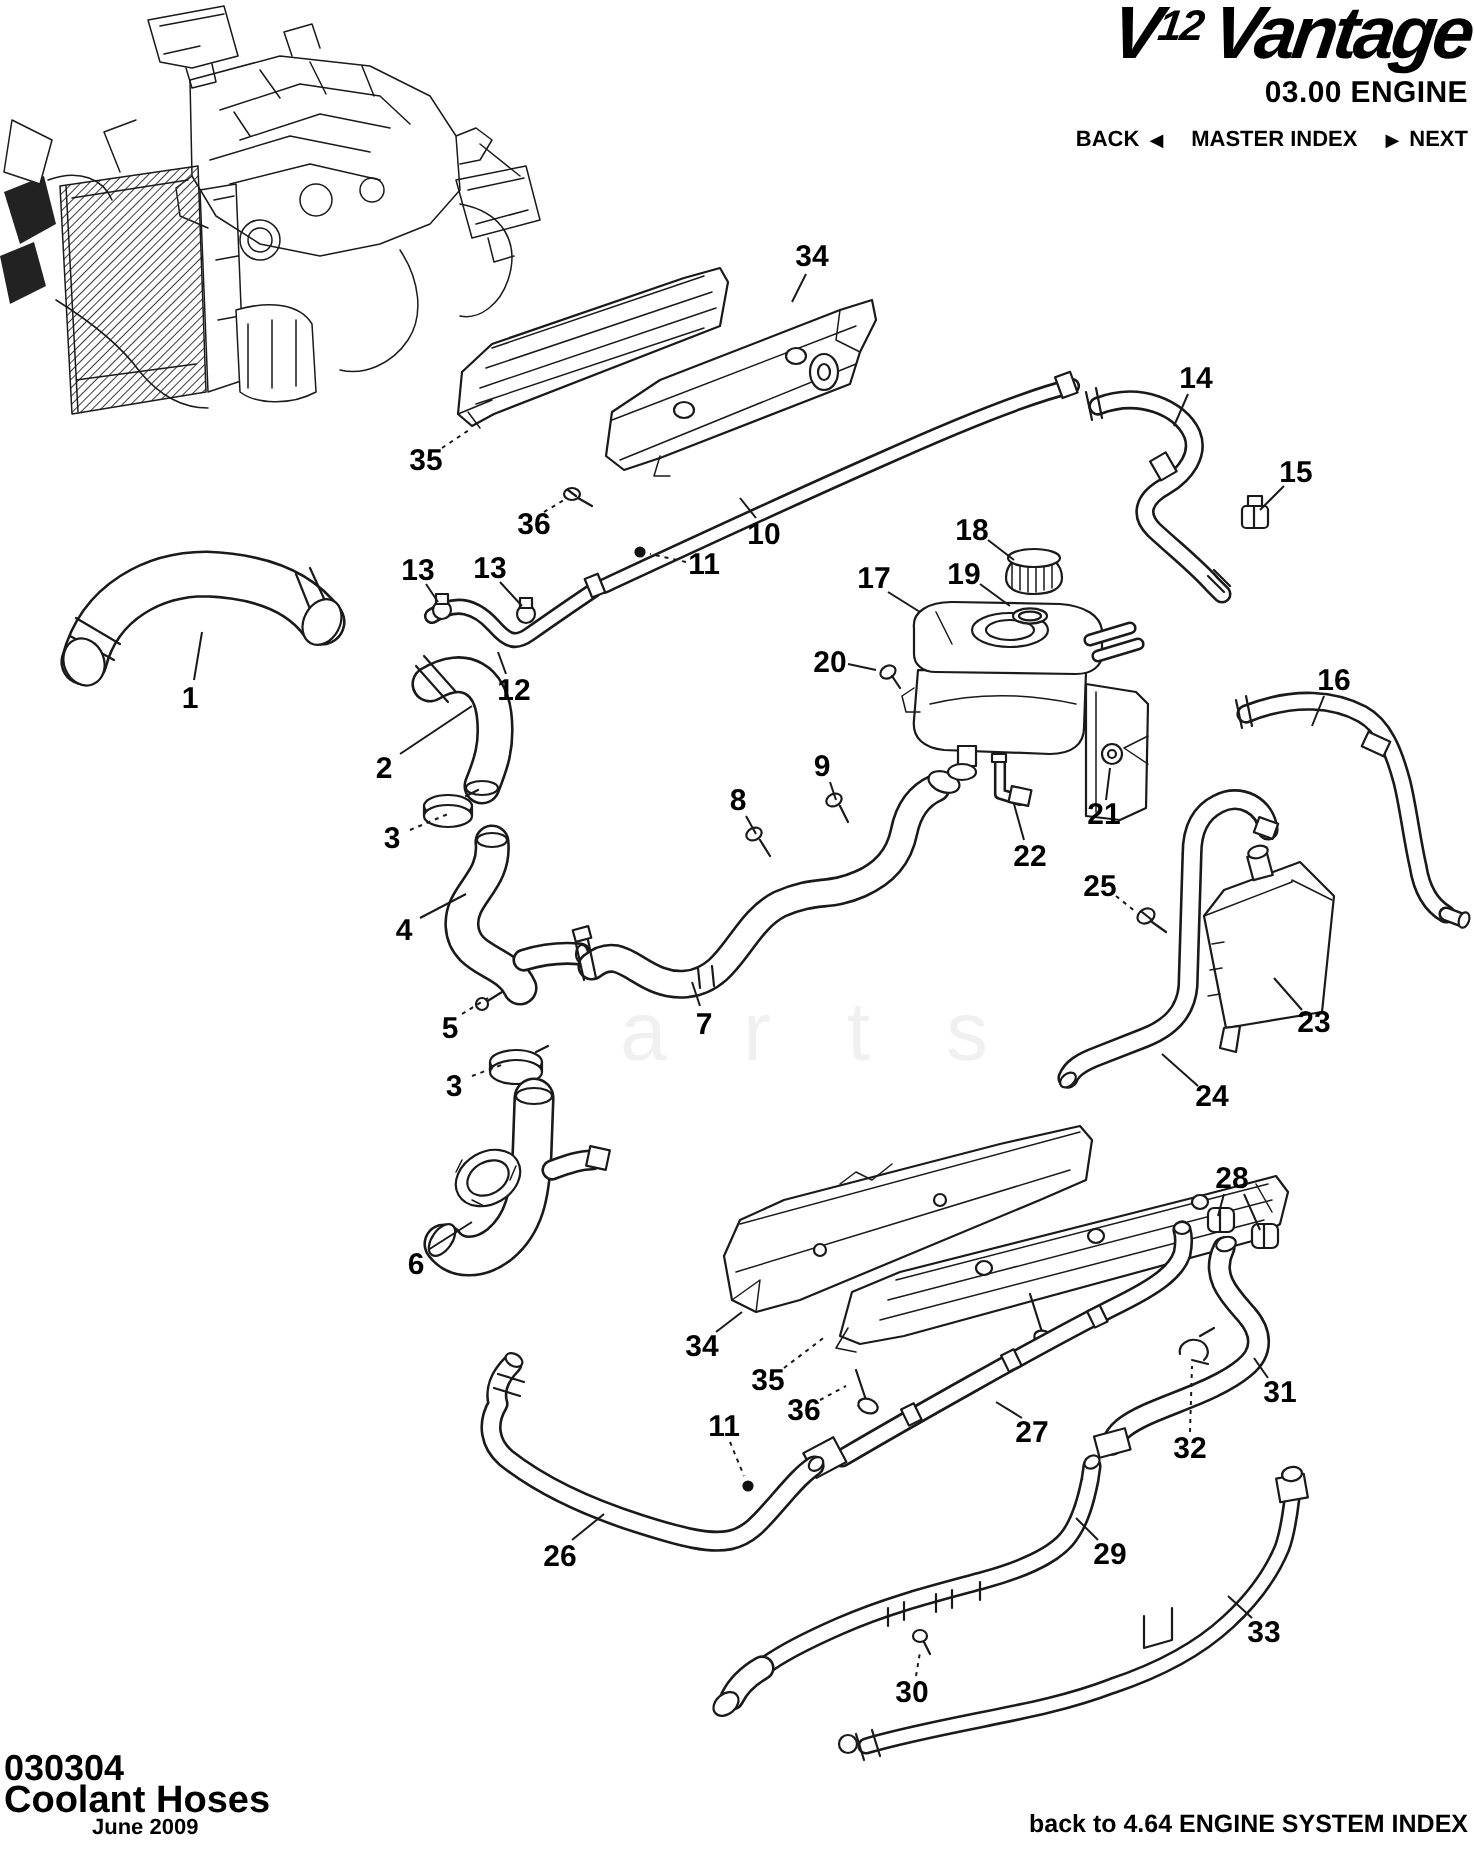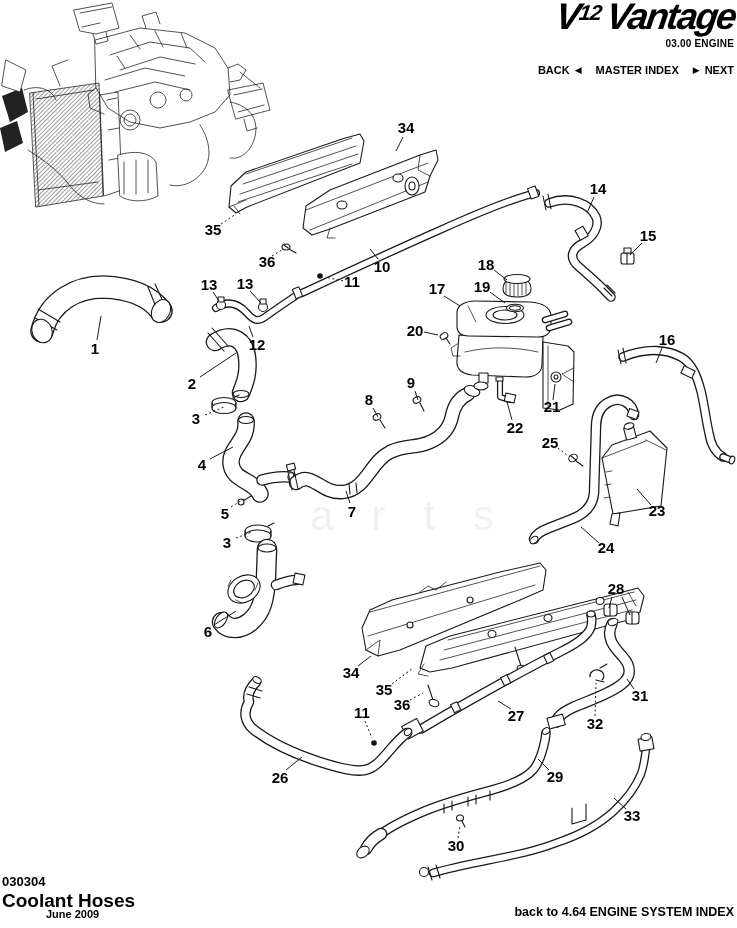--- a/index.html
+++ b/index.html
@@ -3,26 +3,26 @@
 <meta charset="utf-8">
 <style>
   html,body{margin:0;padding:0;background:#fff;}
   .page{position:relative;width:737px;height:928px;background:#fff;overflow:hidden;
         font-family:"Liberation Sans","DejaVu Sans",sans-serif;color:#000;}
   .abs{position:absolute;}
   
   .logo{right:2px;top:-4px;font-style:italic;font-weight:700;font-size:37px;
         letter-spacing:-2px;transform:skewX(-8deg);white-space:nowrap;}
   .logo-num{font-size:0.58em;position:relative;top:-9px;letter-spacing:-1px;margin-right:6px;}
-  .section{right:3px;top:38px;font-weight:700;font-size:10px;letter-spacing:0.2px;}
+  .section{right:3px;top:38px;font-weight:700;font-size:15px;letter-spacing:0.2px;}
   .nav{right:3px;top:64px;font-weight:700;font-size:11px;display:flex;gap:14px;align-items:center;}
   .nav a{color:#000;text-decoration:none;cursor:pointer;display:flex;gap:5px;align-items:center;}
   .arrow{font-size:9px;}
   
-  .f-code{left:2px;top:874px;font-weight:700;font-size:13px;}
+  .f-code{left:2px;top:874px;font-weight:700;font-size:18px;}
   .f-title{left:2px;top:890px;font-weight:700;font-size:19px;}
   .f-date{left:2px;top:908px;font-weight:700;font-size:11px;margin-left:44px;}
   .f-back{right:3px;top:905px;font-weight:700;font-size:12.5px;color:#000;text-decoration:none;cursor:pointer;}
   
   svg.diagram{position:absolute;left:0;top:0;}
   .ln{fill:none;stroke:#1a1a1a;stroke-width:1.1;stroke-linejoin:round;stroke-linecap:round;}
   .wh{fill:#fff;stroke:#1a1a1a;stroke-width:1.1;stroke-linejoin:round;}
   .dk{fill:#222;stroke:none;}
   .thin{stroke-width:0.75;}
   .tube{fill:none;stroke:#fff;stroke-linecap:round;stroke-linejoin:round;}

